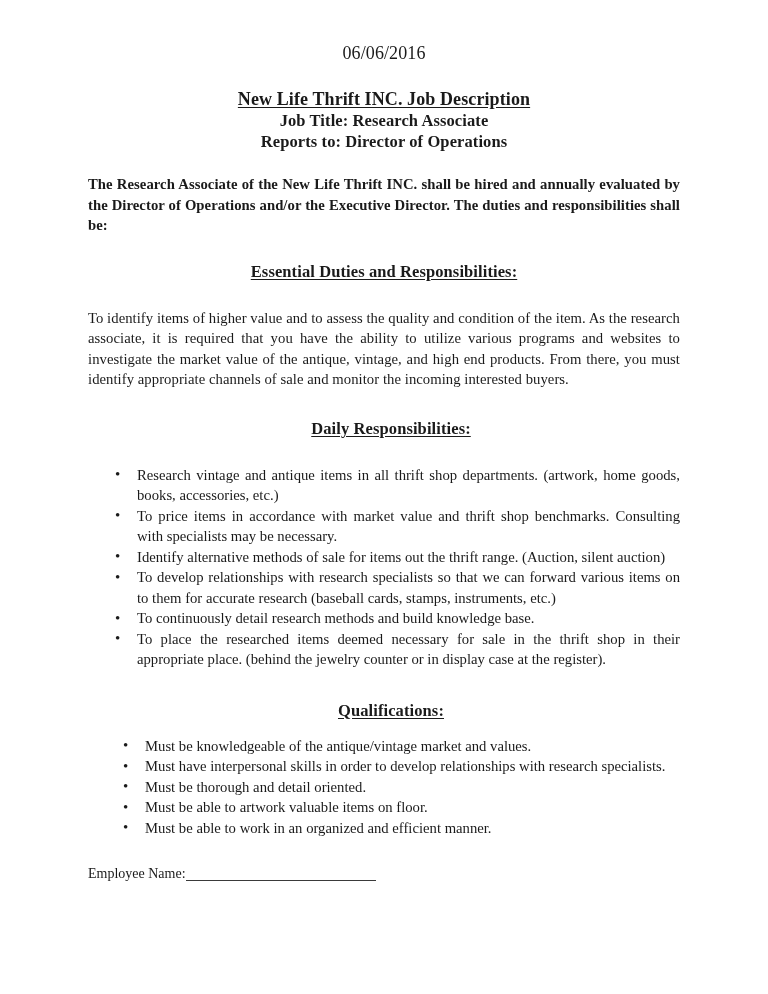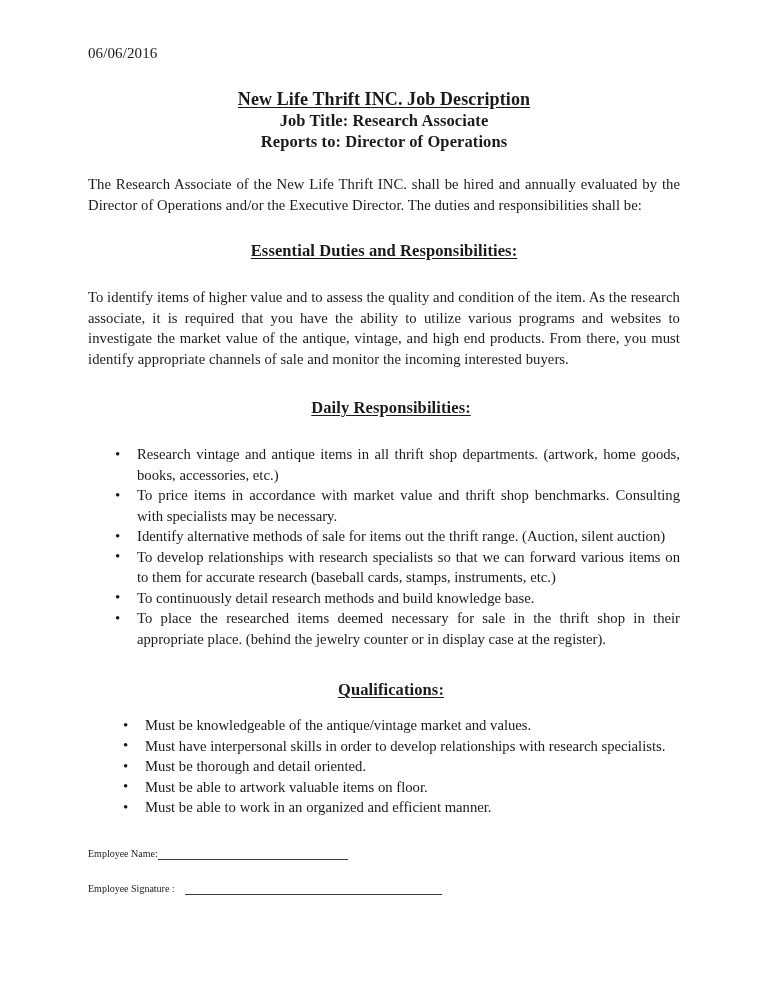--- a/index.html
+++ b/index.html
@@ -22,22 +22,22 @@
   }
   .content {
     position: absolute;
     left: 88px;
     top: 0;
     width: 592px;
   }
 
   
   .date-line {
-    text-align: left;
-    font-size: 15px;
+    text-align: center;
+    font-size: 18px;
     line-height: 18px;
     padding-top: 44px;
     letter-spacing: 0.1px;
   }
 
   
   .title-block {
     text-align: center;
     margin-top: 26px;
   }
@@ -59,21 +59,21 @@
   }
 
   
   .para {
     font-size: 14.7px;
     line-height: 20.5px;
     text-align: justify;
     text-justify: inter-word;
     letter-spacing: 0.05px;
   }
-  .para-intro { margin-top: 22px; }
+  .para-intro { margin-top: 22px; font-weight: bold; }
   .para-essential { margin-top: 26px; }
 
   
   .section-heading {
     font-size: 16.5px;
     font-weight: bold;
     line-height: 21px;
     letter-spacing: 0.1px;
     text-align: center;
   }
@@ -117,21 +117,21 @@
     margin-left: 35px;
     width: 556px;
   }
   ul.qual-list li {
     text-align: left;
   }
 
   
   .sig-area { margin-top: 26px; }
   .sig-row {
-    font-size: 10px;
+    font-size: 14px;
     line-height: 20.5px;
     white-space: nowrap;
   }
   .sig-row + .sig-row { margin-top: 15px; }
   .sig-label { }
   .sig-gap { display: inline-block; }
   .sig-rule {
     display: inline-block;
     border-bottom: 1.4px solid #3a3a3a;
     vertical-align: -3px;
@@ -176,17 +176,16 @@
     <ul class="bullets qual-list">
       <li>Must be knowledgeable of the antique/vintage market and values.</li>
       <li>Must have interpersonal skills in order to develop relationships with research specialists.</li>
       <li>Must be thorough and detail oriented.</li>
       <li>Must be able to artwork valuable items on floor.</li>
       <li>Must be able to work in an organized and efficient manner.</li>
     </ul>
 
     <div class="sig-area">
       <div class="sig-row"><span class="sig-label">Employee Name:</span><span class="sig-rule rule-name"></span></div>
-      <div class="sig-row"><span class="sig-label">Employee Signature :</span><span class="sig-gap gap-sign"></span><span class="sig-rule rule-sign"></span></div>
     </div>
 
   </div>
 </div>
 
 </body></html>

